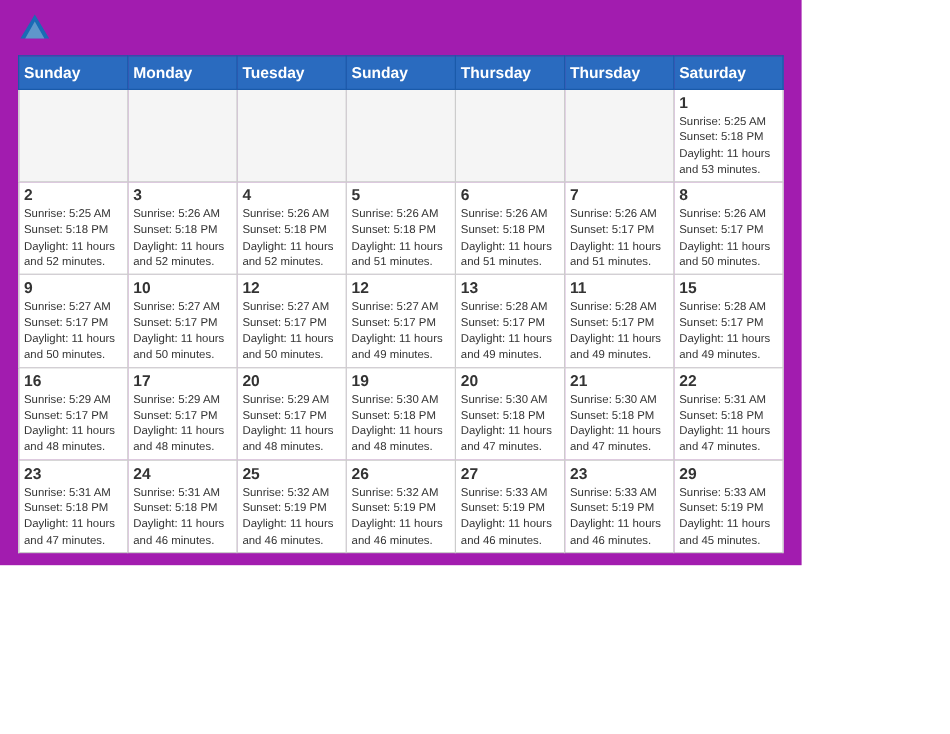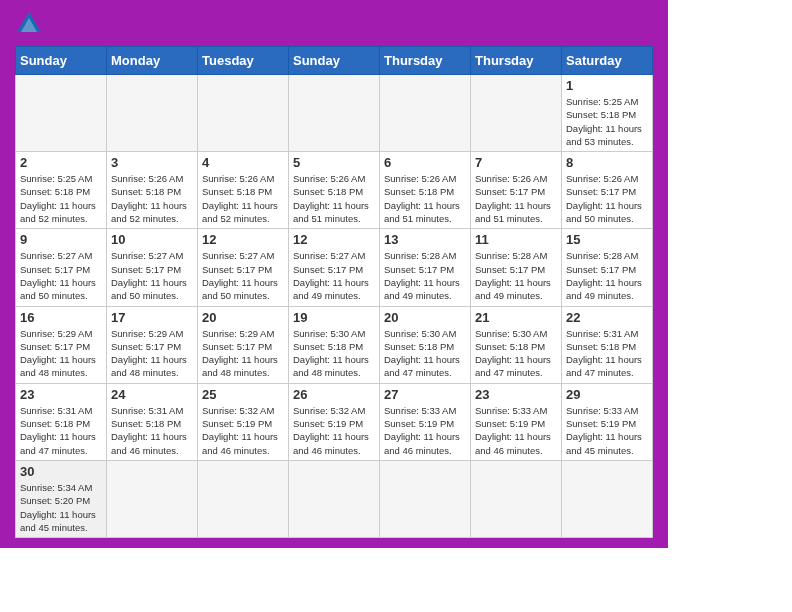--- a/index.html
+++ b/index.html
@@ -299,30 +299,15 @@
 and 46 minutes.</div>
           </td>
           <td>
             <span class="day-num">29</span>
             <div class="day-info" style="white-space: pre-line;">Sunrise: 5:33 AM
 Sunset: 5:19 PM
 Daylight: 11 hours
 and 45 minutes.</div>
           </td>
         </tr>
-        <tr class="cal-row-last">
-          <td>
-            <span class="day-num">30</span>
-            <div class="day-info" style="white-space: pre-line;">Sunrise: 5:34 AM
-Sunset: 5:20 PM
-Daylight: 11 hours
-and 45 minutes.</div>
-          </td>
-          <td class="empty last-row"></td>
-          <td class="empty last-row"></td>
-          <td class="empty last-row"></td>
-          <td class="empty last-row"></td>
-          <td class="empty last-row"></td>
-          <td class="empty last-row"></td>
-        </tr>
       </tbody>
   </table>
 </div>
 
 </body></html>

